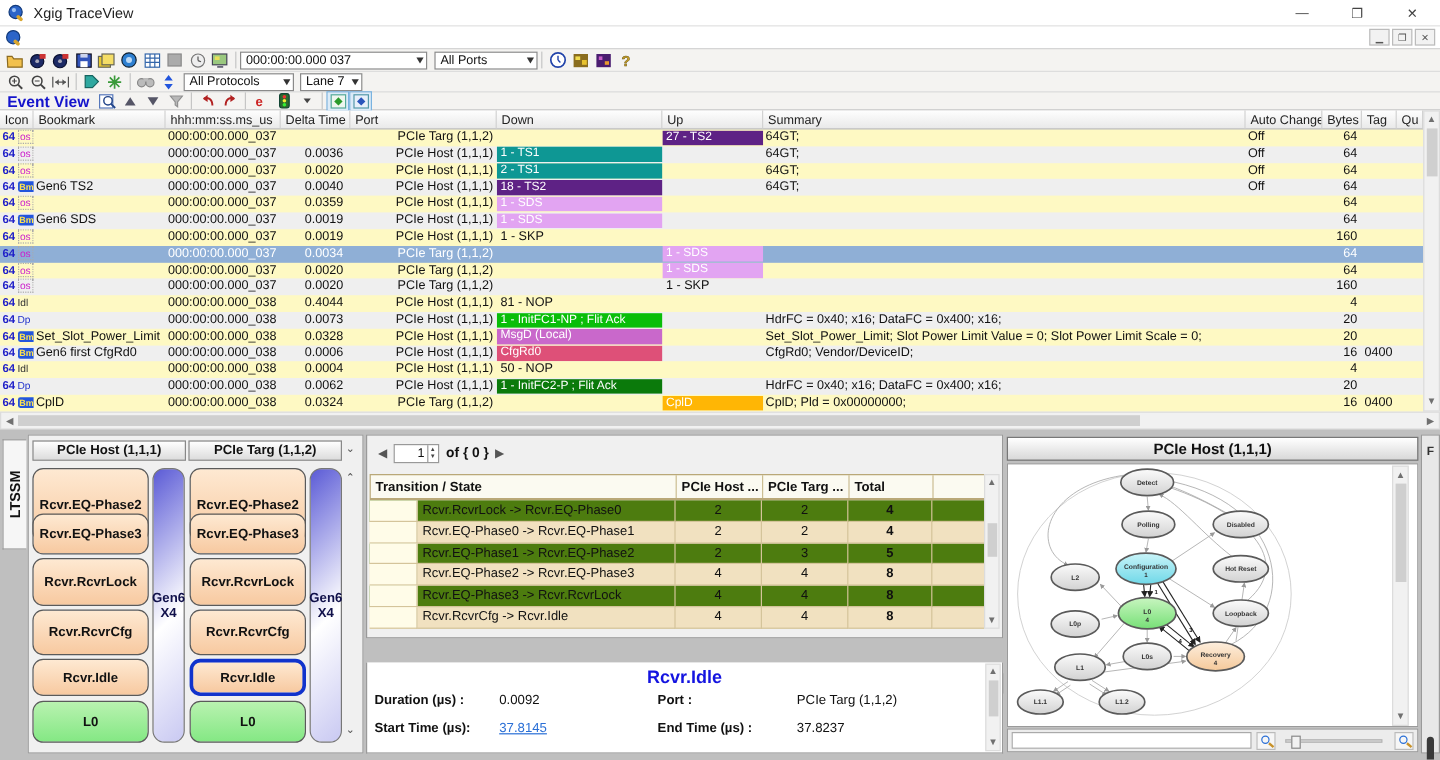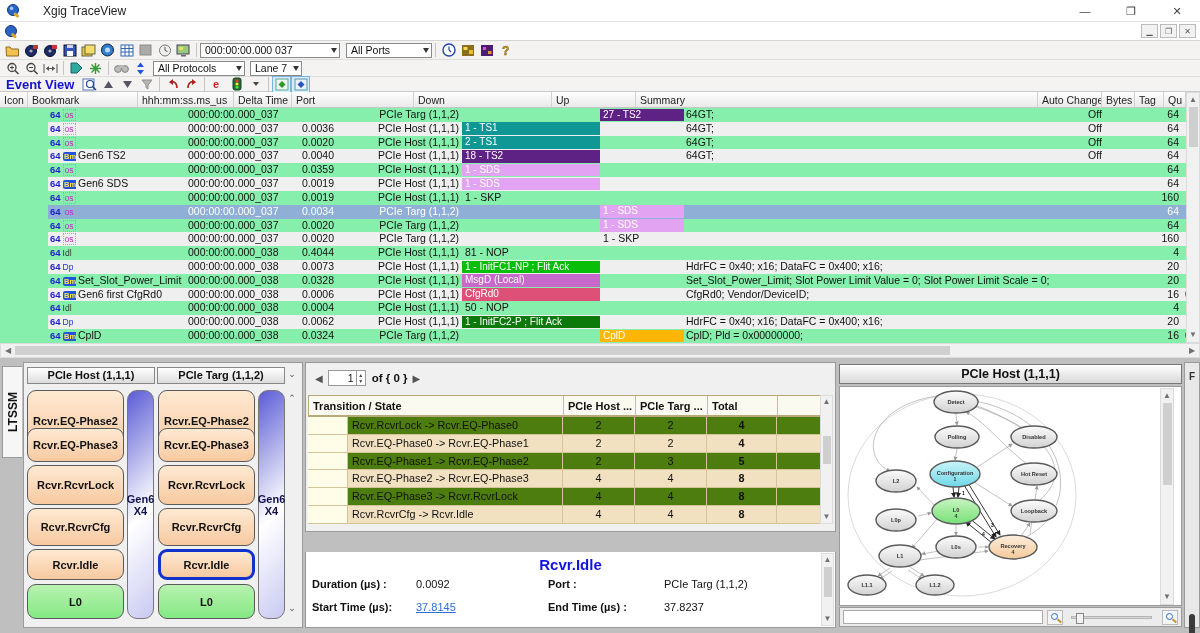--- a/index.html
+++ b/index.html
@@ -2,21 +2,21 @@
 <html><head>
 <meta charset="utf-8">
 <style>
   * { box-sizing: border-box; margin: 0; padding: 0; }
   html,body { width:1200px; height:633px; overflow:hidden; }
   body { font-family:"Liberation Sans", sans-serif; background:#BFBFBF; position:relative; font-size:11px; color:#111; }
   .abs { position:absolute; }
 
   
   #titlebar { left:0; top:0; width:1200px; height:22px; background:#fff; border-bottom:1px solid #e3e3e3; display:flex; align-items:center; }
-  #titlebar .ttl { font-size:12px; color:#222; margin-left:21px; }
+  #titlebar .ttl { font-size:12px; color:#222; margin-left:6px; }
   .winbtn { width:46px; height:22px; display:flex; align-items:center; justify-content:center; color:#444; font-size:11px; }
   #win-controls { position:absolute; right:0; top:0; display:flex; }
   #menubar { left:0; top:22px; width:1200px; height:19px; background:#fff; border-bottom:1px solid #d5d5d5; display:flex; align-items:center; }
   .menu-item { padding:2px 8px; font-size:12px; color:#111; }
   .mdi-btn { width:17px; height:14px; border:1px solid #bbb; background:#f2f2f2; color:#555; font-size:8px; display:flex; align-items:center; justify-content:center; margin-left:2px; }
   #mdi-controls { position:absolute; right:4px; top:24px; display:flex; }
 
   
   #toolbar1 { left:0; top:41px; width:1200px; height:19px; background:#f4f3f1; border-bottom:1px solid #ddd; display:flex; align-items:center; }
   #toolbar2 { left:0; top:60px; width:1200px; height:17px; background:#f4f3f1; border-bottom:1px solid #ddd; display:flex; align-items:center; }
@@ -25,21 +25,21 @@
   .tbi svg { display:block; }
   .tsep { width:1px; height:14px; background:#c5c5c5; margin:0 3px; }
   .combo { background:#fff; border:1px solid #8a8a8a; height:15px; display:flex; align-items:center; font-size:10.5px; padding-left:4px; position:relative; }
   .combo .arr { position:absolute; right:2px; top:4px; width:0; height:0; border-left:3.5px solid transparent; border-right:3.5px solid transparent; border-top:5px solid #333; }
   #ev-label { color:#1414CC; font-weight:bold; font-size:13px; margin:0 6px 0 6px; }
   .hl-box { outline:1px solid #7ab3e0; background:#dcebf8; }
 
   
   #thead { left:0; top:92px; width:1186px; height:16px; background:linear-gradient(#fefefe,#e9e9e9); border-bottom:1px solid #c6c6c6; display:grid; grid-template-columns:28px 110px 96px 58px 122px 138px 84px 402px 64px 33px 29px 22px; }
   #thead .hc { border-right:1px solid #d2d2d2; padding:2px 0 0 4px; font-size:10.5px; color:#222; overflow:hidden; white-space:nowrap; }
-  #tbody { left:0; top:108px; width:1186px; height:246px; background:#86efac; overflow:hidden;padding-left:48px; }
+  #tbody { left:0; top:108px; width:1186px; height:246px; background:#fef9c3; overflow:hidden; }
   .trow { display:grid; grid-template-columns:28px 110px 96px 58px 122px 138px 84px 402px 64px 33px 29px 22px; height:13.82px; font-size:10.5px; line-height:13.5px; white-space:nowrap; }
   .trow.alt { background:#efefef; }
   .trow.sel { background:#8FAFD6; color:#fff; }
   .tc { overflow:hidden; padding:0 2px; }
   .tc.r { text-align:right; padding-right:6px; }
   .bar { height:12.5px; margin-top:0.6px; color:#fff; padding-left:3px; font-size:10px; line-height:12.5px; overflow:hidden; }
   .ic64 { color:#1F1FC8; font-weight:bold; font-size:9.5px; }
   .bdg { font-size:8.5px; margin-left:2px; }
   .bdg.os { color:#CC22CC; border:1px dotted #aaa; padding:0 1px; }
   .bdg.idl { color:#333; }
@@ -195,21 +195,21 @@
       </span>
       <span class="tbi">
         <svg width="15" height="13">
           <rect x="1" y="1" width="12" height="9" fill="#9AC87F" stroke="#445"></rect>
           <rect x="3" y="3" width="4" height="3" fill="#E8E05A"></rect>
           <rect x="5" y="11" width="5" height="1.5" fill="#667"></rect>
         </svg>
       </span>
     </div>
   <div class="tsep"></div>
-  <div class="combo" style="width:140px">
+  <div class="combo" style="width:156px">
     <span>000:00:00.000  037</span>
       <span class="arr"></span>
   </div>
   <div class="combo" style="width:86px;margin-left:6px">
     <span>All Ports</span>
       <span class="arr"></span>
   </div>
   <div class="tsep"></div>
   <div id="tb1-right" style="display:flex;align-items:center">
       <span class="tbi">

